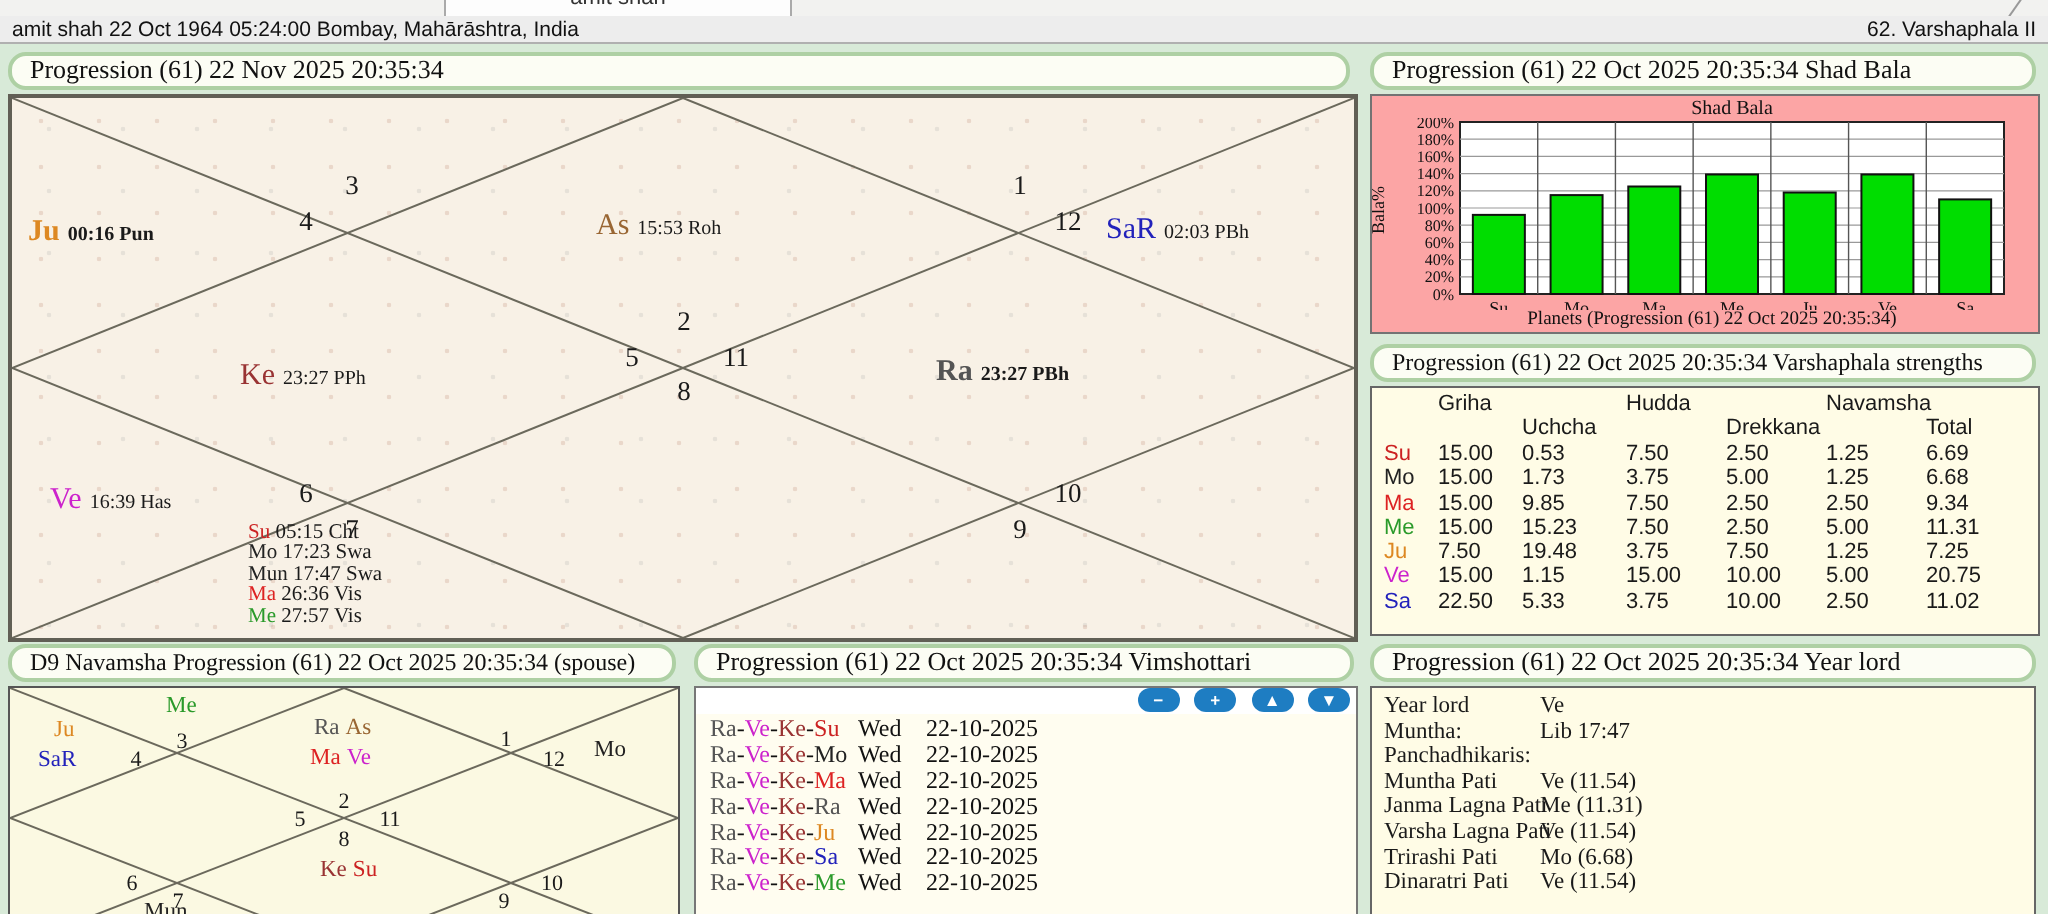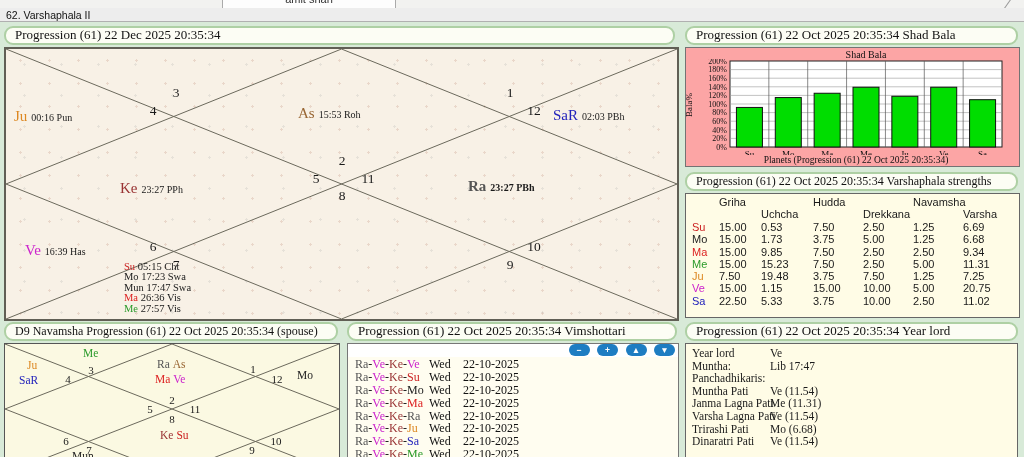--- a/index.html
+++ b/index.html
@@ -64,27 +64,28 @@
 <body>
 
 <div class="screen">
 
   <div class="tabstrip">
     <div class="tab"><span>amit shah</span></div>
     <div class="tab-edge"></div>
   </div>
 
   <div class="infobar">
+    <span>amit shah 22 Oct 1964 05:24:00  Bombay, Mahārāshtra, India</span>
     <span>62. Varshaphala II</span>
   </div>
 
   <div class="work">
 
     <div class="panel" style="left:4px;top:4px;width:671px;">
-      <div class="pill">Progression (61) 22 Dec 2025  20:35:34</div>
+      <div class="pill">Progression (61) 22 Nov 2025  20:35:34</div>
       <div class="chartbox main-box">
         <svg width="671" height="270" viewBox="0 0 671 270">
           <line x1="0" y1="0" x2="671" y2="270"></line>
             <line x1="671" y1="0" x2="0" y2="270"></line>
           <line x1="335.5" y1="0" x2="0" y2="135"></line>
             <line x1="0" y1="135" x2="335.5" y2="270"></line>
           <line x1="335.5" y1="270" x2="671" y2="135"></line>
             <line x1="671" y1="135" x2="335.5" y2="0"></line>
           <text x="170" y="48">3</text>
           <text x="147" y="66">4</text>
@@ -92,21 +93,21 @@
           <text x="528" y="66">12</text>
           <text x="336" y="116">2</text>
           <text x="310" y="134">5</text>
           <text x="362" y="134">11</text>
           <text x="336" y="151">8</text>
           <text x="147" y="202">6</text>
           <text x="170" y="220">7</text>
           <text x="528" y="202">10</text>
           <text x="504" y="220">9</text>
         </svg>
-        <div class="pl" style="left:8px;top:58px;"><span class="ab" style="color: rgb(221, 136, 34);">Ju</span> <span class="dt">00:16 Pun</span></div>
+        <div class="pl" style="left:8px;top:58px;font-weight:bold;"><span class="ab" style="color: rgb(221, 136, 34);">Ju</span> <span class="dt">00:16 Pun</span></div>
         <div class="pl" style="left:292px;top:55px;"><span class="ab" style="color: rgb(153, 102, 51);">As</span> <span class="dt">15:53 Roh</span></div>
         <div class="pl" style="left:547px;top:57px;"><span class="ab" style="color: rgb(34, 34, 187);">SaR</span> <span class="dt">02:03 PBh</span></div>
         <div class="pl" style="left:114px;top:130px;"><span class="ab" style="color: rgb(153, 51, 51);">Ke</span> <span class="dt">23:27 PPh</span></div>
         <div class="pl" style="left:462px;top:128px;font-weight:bold;"><span class="ab" style="color: rgb(85, 85, 85);">Ra</span> <span class="dt">23:27 PBh</span></div>
         <div class="pl" style="left:19px;top:192px;"><span class="ab" style="color: rgb(204, 34, 204);">Ve</span> <span class="dt">16:39 Has</span></div>
         <div class="stack" style="left:118px;top:213px;">
           <div><span style="color: rgb(204, 34, 34);">Su</span> <span>05:15 Cht</span></div>
           <div><span style="color: rgb(34, 34, 34);">Mo</span> <span>17:23 Swa</span></div>
           <div><span style="color: rgb(34, 34, 34);">Mun</span> <span>17:47 Swa</span></div>
           <div><span style="color: rgb(221, 34, 34);">Ma</span> <span>26:36 Vis</span></div>
@@ -168,21 +169,21 @@
     </div>
 
     <div class="panel" style="left:685px;top:150px;width:333px;">
       <div class="pill pill-sm">Progression (61) 22 Oct 2025  20:35:34 Varshaphala strengths</div>
       <div class="chartbox st-box">
         <span class="sh" style="left:33px;top:2px;">Griha</span>
         <span class="sh" style="left:127px;top:2px;">Hudda</span>
         <span class="sh" style="left:227px;top:2px;">Navamsha</span>
         <span class="sh" style="left:75px;top:14px;">Uchcha</span>
         <span class="sh" style="left:177px;top:14px;">Drekkana</span>
-        <span class="sh" style="left:277px;top:14px;">Varsha</span>
+        <span class="sh" style="left:277px;top:14px;">Total</span>
         <div id="st-rows">
             <div class="srow">
               <span class="sp" style="color: rgb(204, 34, 34);">Su</span>
               <span class="sv0">15.00</span>
               <span class="sv1">0.53</span>
               <span class="sv2">7.50</span>
               <span class="sv3">2.50</span>
               <span class="sv4">1.25</span>
               <span class="sv5">6.69</span>
             </div>
@@ -285,21 +286,20 @@
       <div class="chartbox vim-box">
         <div class="vim-strip">
           <div class="vbtns">
             <span class="vbtn">−</span>
             <span class="vbtn">+</span>
             <span class="vbtn">▲</span>
             <span class="vbtn">▼</span>
           </div>
         </div>
         <div id="vim-rows">
-            <div class="vrow"><span class="vd"><span style="color: rgb(85, 85, 85);">Ra</span>-<span style="color: rgb(204, 34, 204);">Ve</span>-<span style="color: rgb(153, 51, 51);">Ke</span>-<span style="color: rgb(204, 34, 204);">Ve</span></span><span class="vday">Wed</span><span class="vdate">22-10-2025</span></div>
             <div class="vrow"><span class="vd"><span style="color: rgb(85, 85, 85);">Ra</span>-<span style="color: rgb(204, 34, 204);">Ve</span>-<span style="color: rgb(153, 51, 51);">Ke</span>-<span style="color: rgb(204, 34, 34);">Su</span></span><span class="vday">Wed</span><span class="vdate">22-10-2025</span></div>
             <div class="vrow"><span class="vd"><span style="color: rgb(85, 85, 85);">Ra</span>-<span style="color: rgb(204, 34, 204);">Ve</span>-<span style="color: rgb(153, 51, 51);">Ke</span>-<span style="color: rgb(34, 34, 34);">Mo</span></span><span class="vday">Wed</span><span class="vdate">22-10-2025</span></div>
             <div class="vrow"><span class="vd"><span style="color: rgb(85, 85, 85);">Ra</span>-<span style="color: rgb(204, 34, 204);">Ve</span>-<span style="color: rgb(153, 51, 51);">Ke</span>-<span style="color: rgb(221, 34, 34);">Ma</span></span><span class="vday">Wed</span><span class="vdate">22-10-2025</span></div>
             <div class="vrow"><span class="vd"><span style="color: rgb(85, 85, 85);">Ra</span>-<span style="color: rgb(204, 34, 204);">Ve</span>-<span style="color: rgb(153, 51, 51);">Ke</span>-<span style="color: rgb(85, 85, 85);">Ra</span></span><span class="vday">Wed</span><span class="vdate">22-10-2025</span></div>
             <div class="vrow"><span class="vd"><span style="color: rgb(85, 85, 85);">Ra</span>-<span style="color: rgb(204, 34, 204);">Ve</span>-<span style="color: rgb(153, 51, 51);">Ke</span>-<span style="color: rgb(221, 136, 34);">Ju</span></span><span class="vday">Wed</span><span class="vdate">22-10-2025</span></div>
             <div class="vrow"><span class="vd"><span style="color: rgb(85, 85, 85);">Ra</span>-<span style="color: rgb(204, 34, 204);">Ve</span>-<span style="color: rgb(153, 51, 51);">Ke</span>-<span style="color: rgb(34, 34, 187);">Sa</span></span><span class="vday">Wed</span><span class="vdate">22-10-2025</span></div>
             <div class="vrow"><span class="vd"><span style="color: rgb(85, 85, 85);">Ra</span>-<span style="color: rgb(204, 34, 204);">Ve</span>-<span style="color: rgb(153, 51, 51);">Ke</span>-<span style="color: rgb(42, 154, 42);">Me</span></span><span class="vday">Wed</span><span class="vdate">22-10-2025</span></div>
           </div>
       </div>
     </div>

